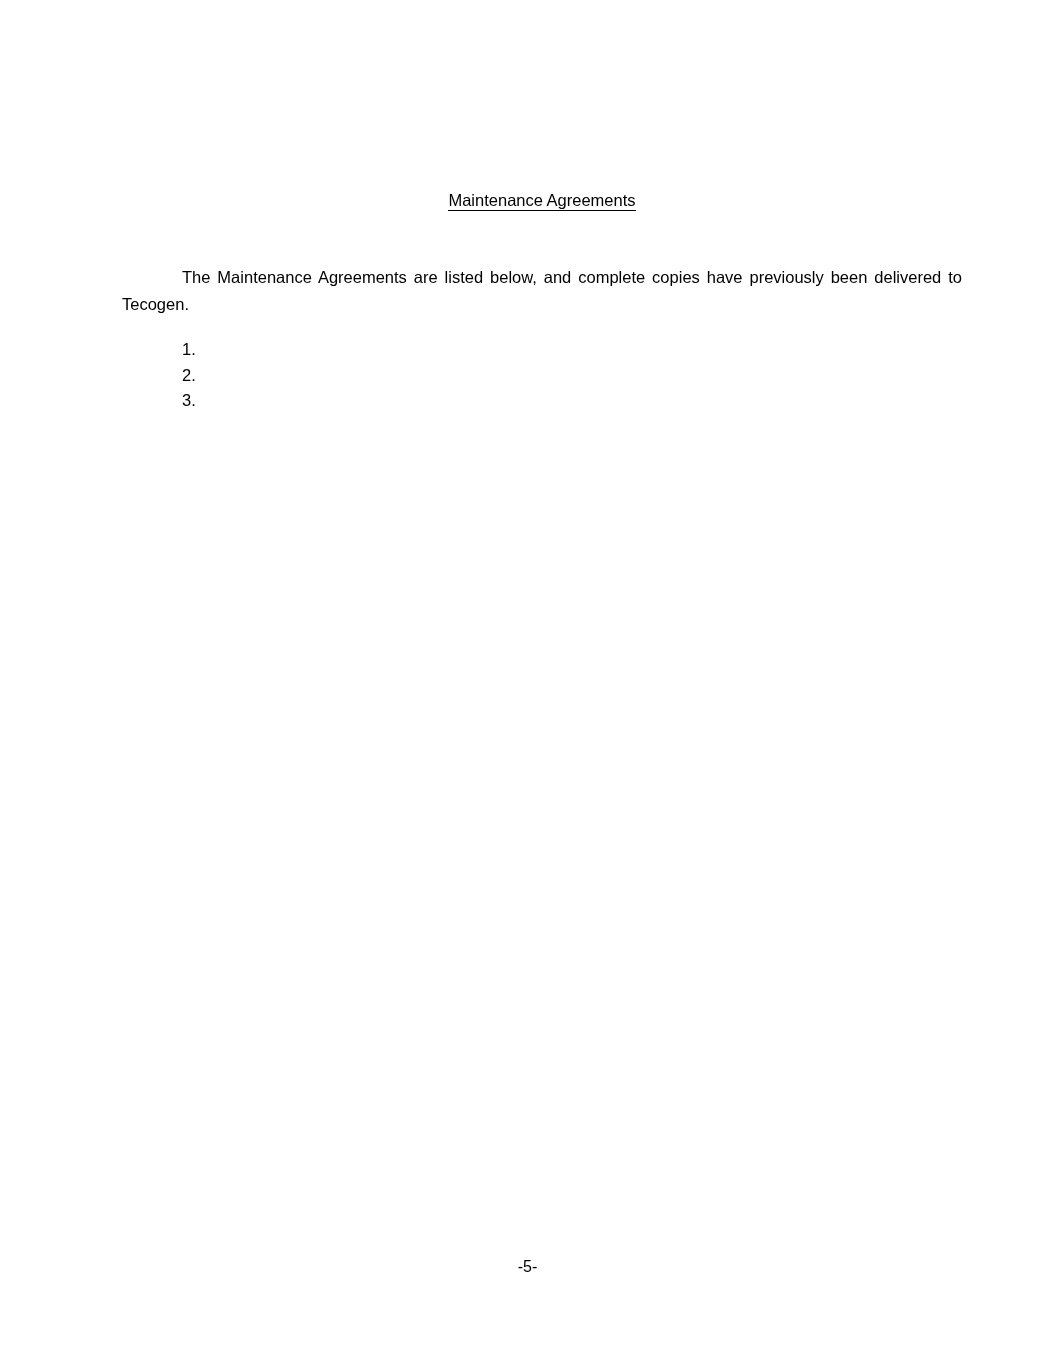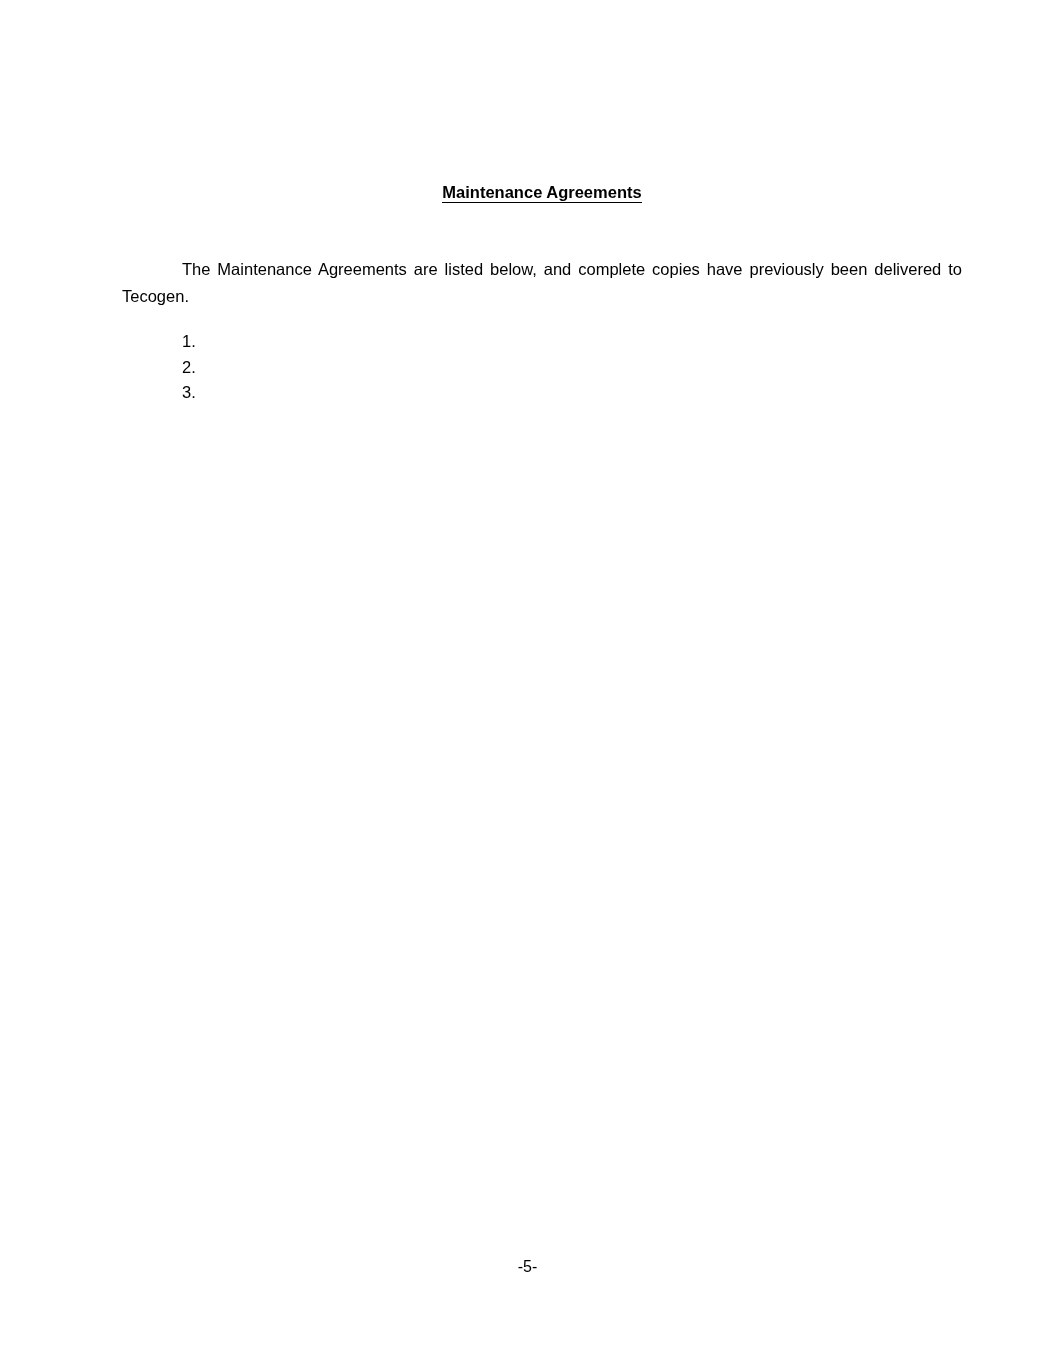--- a/index.html
+++ b/index.html
@@ -30,22 +30,22 @@
   .doc-title {
     text-align: center;
     font-size: 17.5px;
     letter-spacing: 0.4px;
     margin: 0 0 34px 0;
     font-weight: normal;
   }
   .doc-subtitle {
     text-align: center;
     font-size: 16.5px;
-    margin: 8px 0 54px 0;
-    font-weight: bold;
+    margin: 16px 0 54px 0;
+    font-weight: normal;
   }
   .doc-subtitle span {
     border-bottom: 1px solid #000;
     padding-bottom: 1px;
   }
   .body-para {
     font-size: 16.5px;
     line-height: 1.62;
     text-align: justify;
     text-justify: inter-word;

